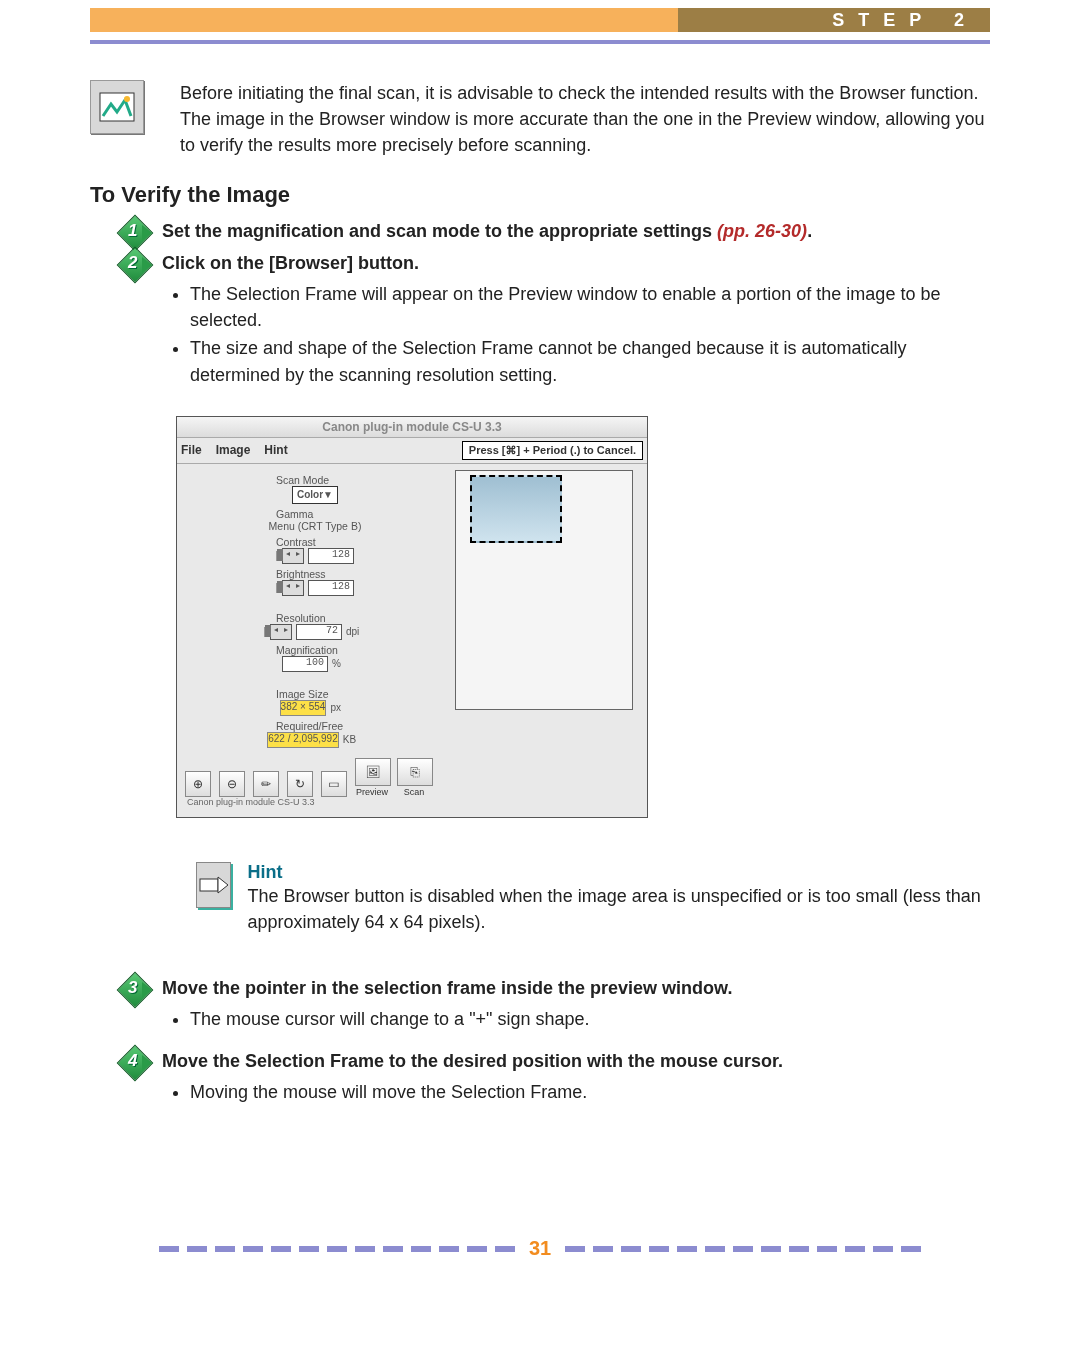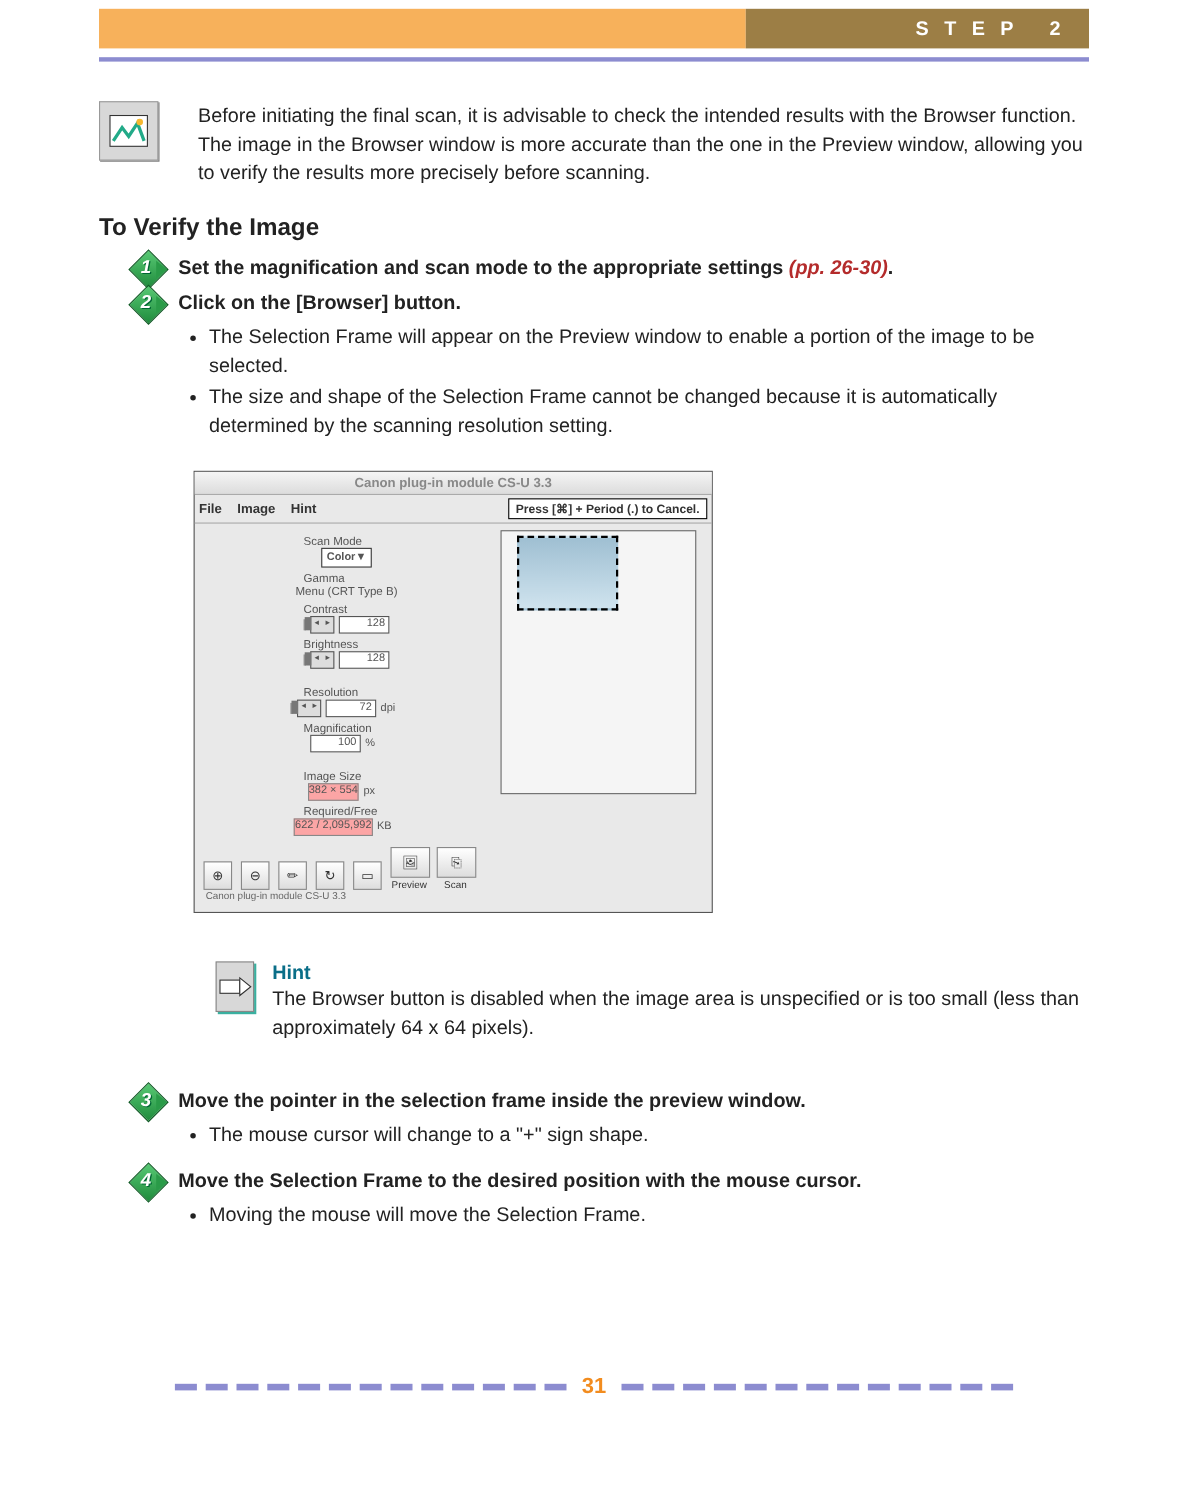--- a/index.html
+++ b/index.html
@@ -11,21 +11,21 @@
     color: #222;
   }
   .page {
     width: 900px;
     margin: 0 auto;
     padding-top: 8px;
     padding-bottom: 40px;
   }
   .top-stripe {
     display: flex;
-    height: 36px;
+    height: 24px;
     margin-bottom: 8px;
   }
   .stripe-left {
     flex: 1;
     background: #f7b15b;
   }
   .stripe-right {
     width: 300px;
     background: #9c7e45;
     color: #fff;
@@ -245,27 +245,28 @@
   }
   .sw-stepper span { flex:1; text-align:center; }
   .sw-valbox {
     width: 38px;
     height: 14px;
     border: 1px solid #555;
     background: #fff;
     text-align: right;
     padding: 0 3px;
     font-size: 10px;
+    font-family: Liberation Mono, monospace;
   }
   .sw-unit { width: 20px; font-size: 10px; }
   .sw-statbox {
     flex:1;
     height: 14px;
     border: 1px solid #888;
-    background: #fca5a5;
+    background: #fde047;
     text-align: center;
     font-size: 10px;
   }
   .sw-toolbar {
     display: flex;
     gap: 8px;
     margin-top: 10px;
     align-items: flex-end;
   }
   .sw-tool {

